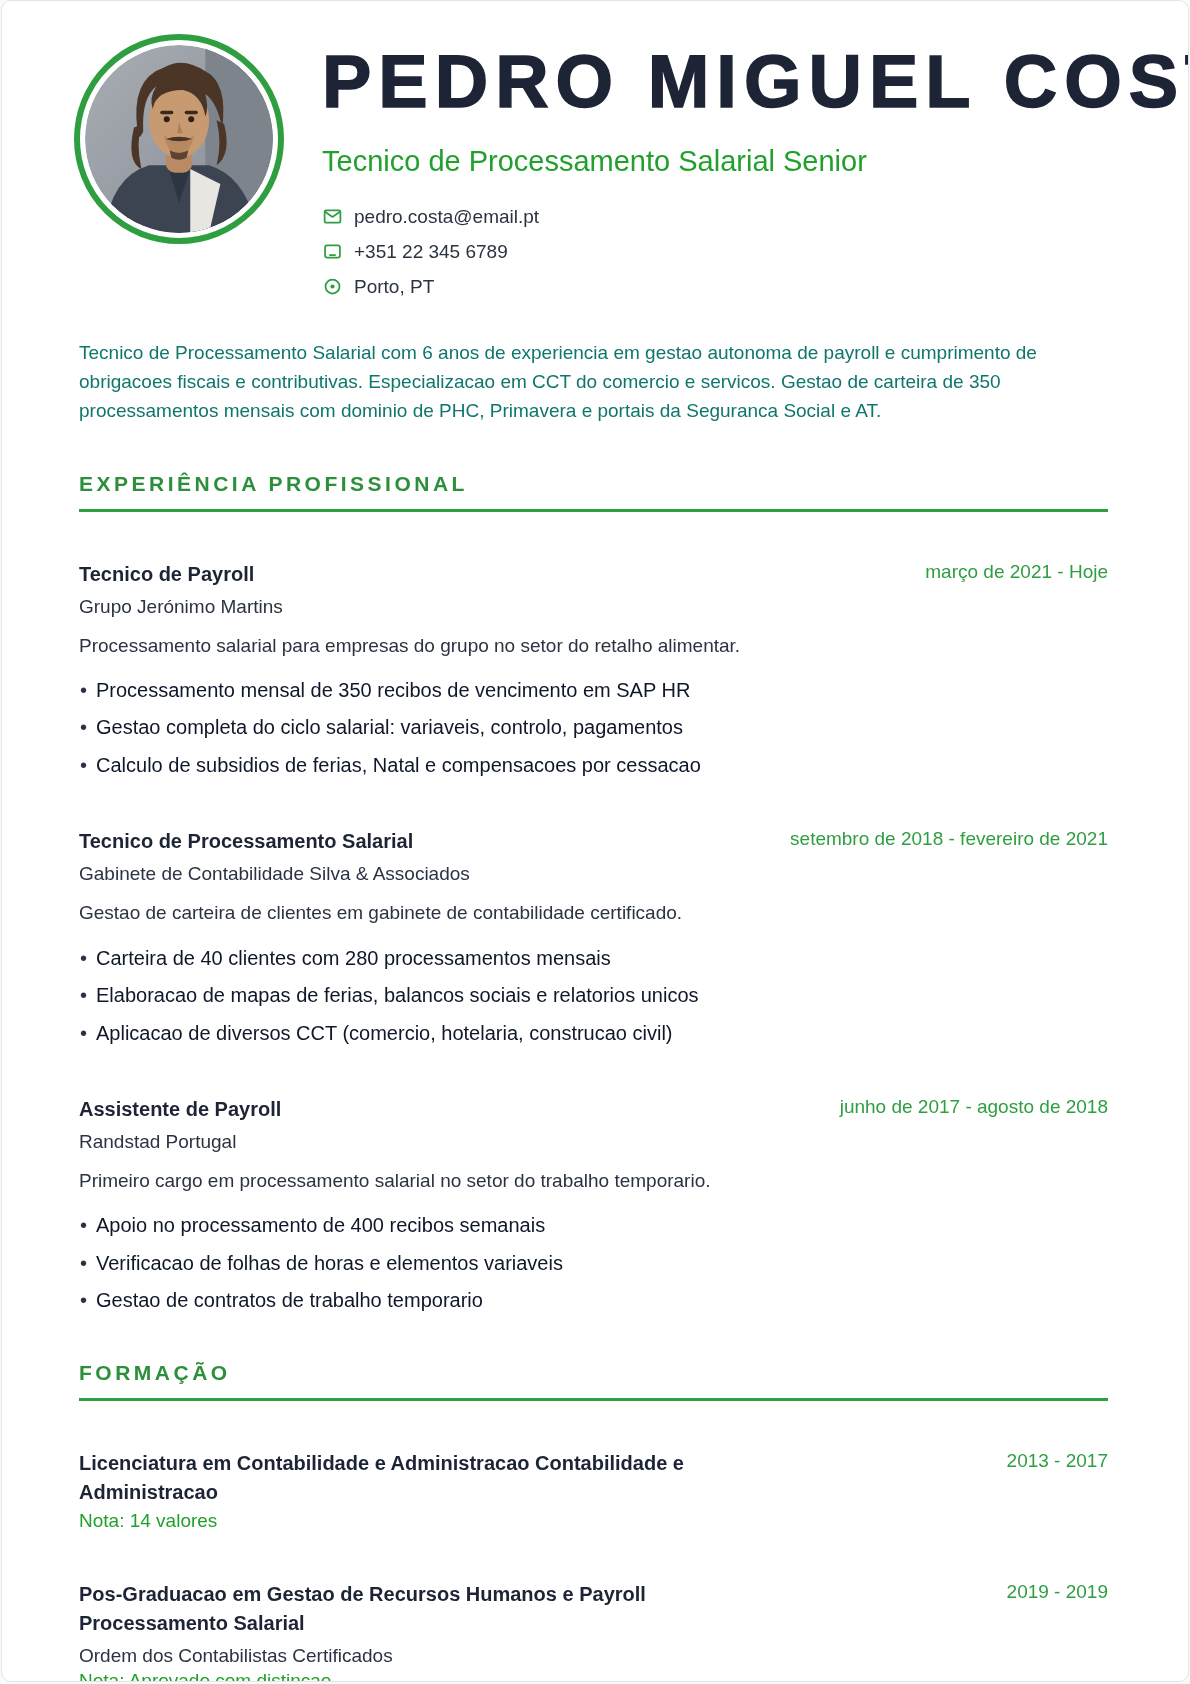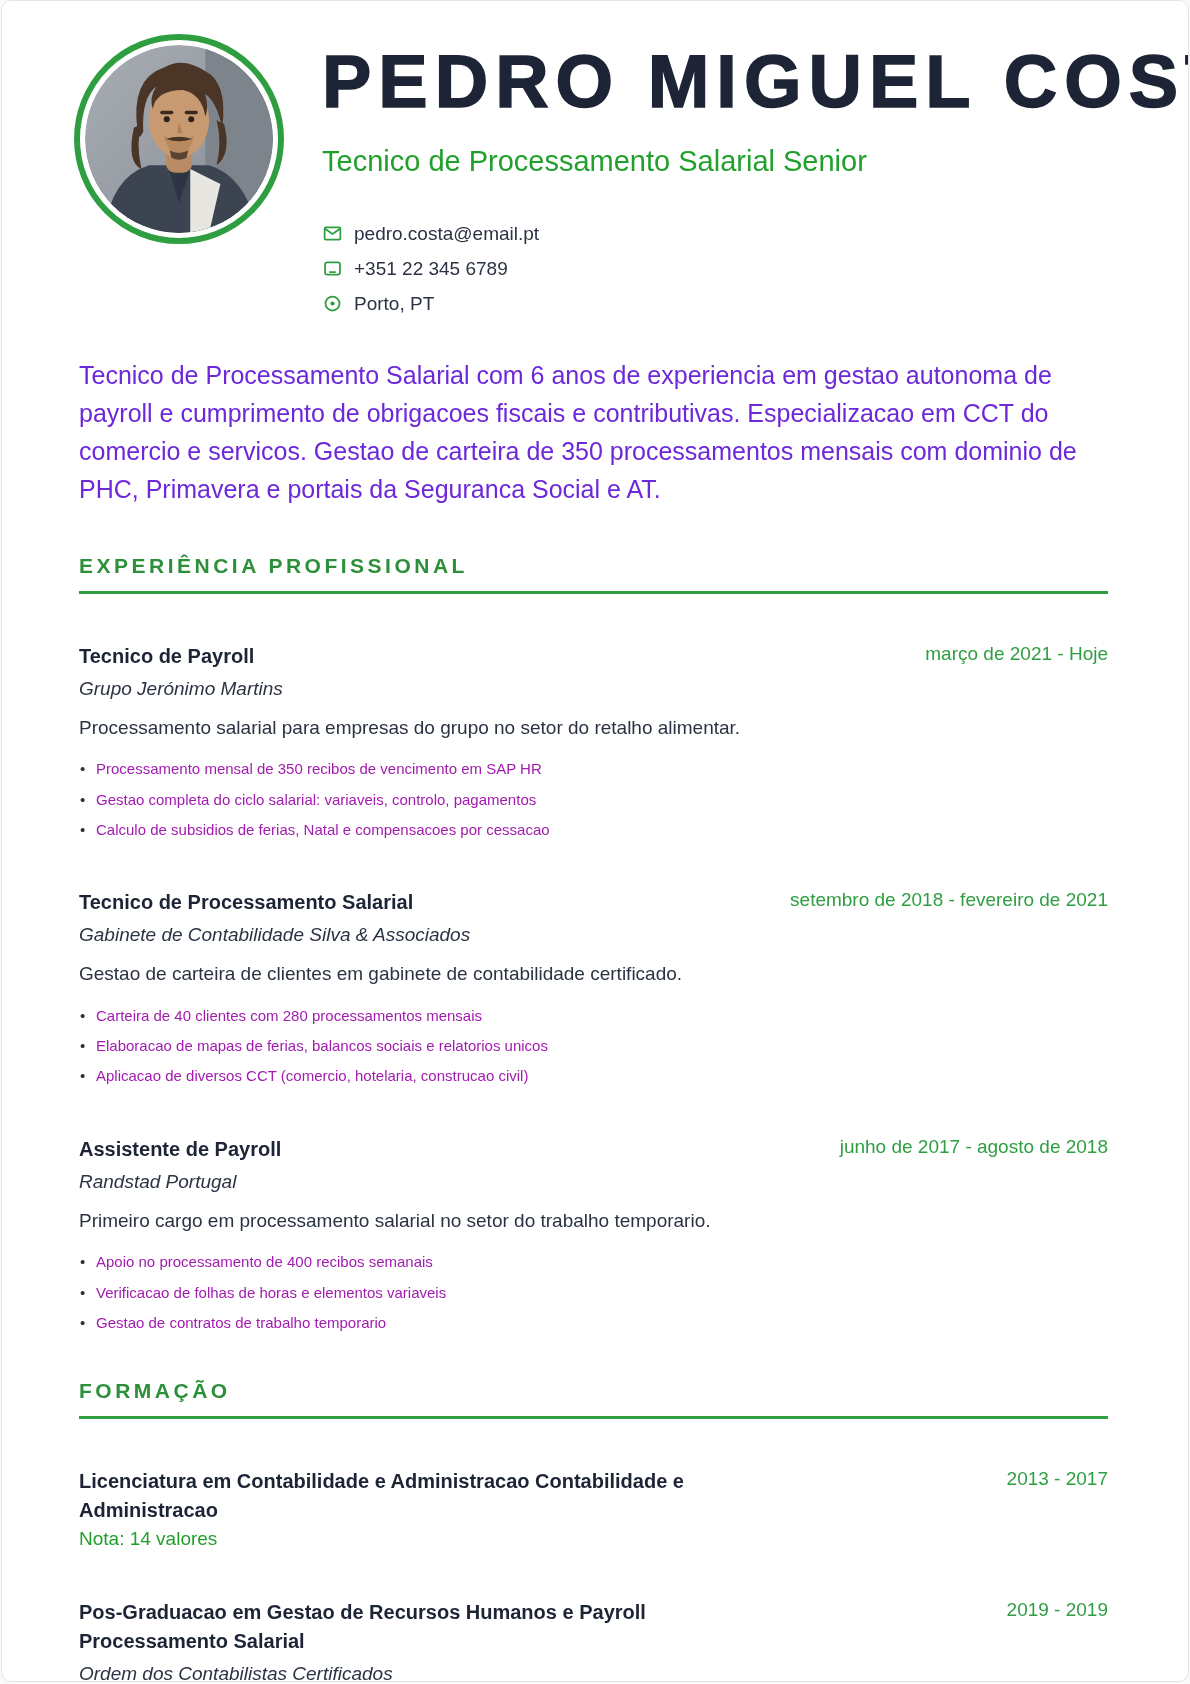--- a/index.html
+++ b/index.html
@@ -32,42 +32,42 @@
   .avatar-ring svg { width:188px; height:188px; border-radius:50%; display:block; }
 
   .header-main { padding-top:10px; min-width:0; }
   .name {
     font-size:74px; font-weight:bold; letter-spacing:7px;
     color:#1d2435; line-height:1.04; white-space:nowrap;
     -webkit-text-stroke:1.5px #1d2435;
   }
   .job-title { margin-top:24px; font-size:29px; color:#21a02c; }
 
-  .contacts { margin-top:45px; }
+  .contacts { margin-top:28px; }
   .contact-row { display:flex; align-items:center; gap:11px; margin-bottom:13px; font-size:19px; color:#2b3343; }
   .contact-row svg { flex:0 0 auto; display:block; }
 
   
-  .summary { margin-top:28px; font-size:25px; line-height:1.52; color:#6d28d9; }
+  .summary { margin-top:28px; font-size:19px; line-height:1.52; color:#0f766e; }
 
   
   .section { margin-top:46px; }
   .section-title { color:#2c8f3a; font-weight:bold; font-size:21px; letter-spacing:3.5px; }
   .section-rule { height:3px; background:#2e9e41; margin-top:13px; }
 
   .entry { margin-top:22px; margin-bottom:42px; }
   .entry:last-child { margin-bottom:0; }
   .entry-head { display:flex; justify-content:space-between; align-items:flex-start;margin-top:48px; }
   .entry-title { font-size:20px; font-weight:bold; color:#1d2435; line-height:1.45; max-width:660px; }
   .entry-date { color:#2e9e41; font-size:19px; white-space:nowrap; padding-top:1px; }
-  .entry-subtitle { font-style:italic; font-size:19px; color:#2b3343; margin-top:7px; }
+  .entry-subtitle { font-size:19px; color:#2b3343; margin-top:7px; }
   .entry-desc { font-size:19px; color:#2b3343; margin-top:14px; line-height:1.5; }
   .entry-note { font-size:19px; color:#21a02c; margin-top:3px; }
   .entry-bullets { list-style:none; margin:16px 0 0 0; padding:0; }
-  .entry-bullets li { font-size:15px; color:#a21caf; margin-bottom:9px; padding-left:17px; position:relative; line-height:1.42; }
+  .entry-bullets li { font-size:20px; color:#0f172a; margin-bottom:9px; padding-left:17px; position:relative; line-height:1.42; }
   .entry-bullets li::before { content:"•"; position:absolute; left:1px; top:0; color:#2b3343; }
 </style>
 </head>
 <body>
 
 <div class="page">
 
   <div class="header">
     <div class="avatar-ring">
       <svg viewBox="0 0 100 100">

